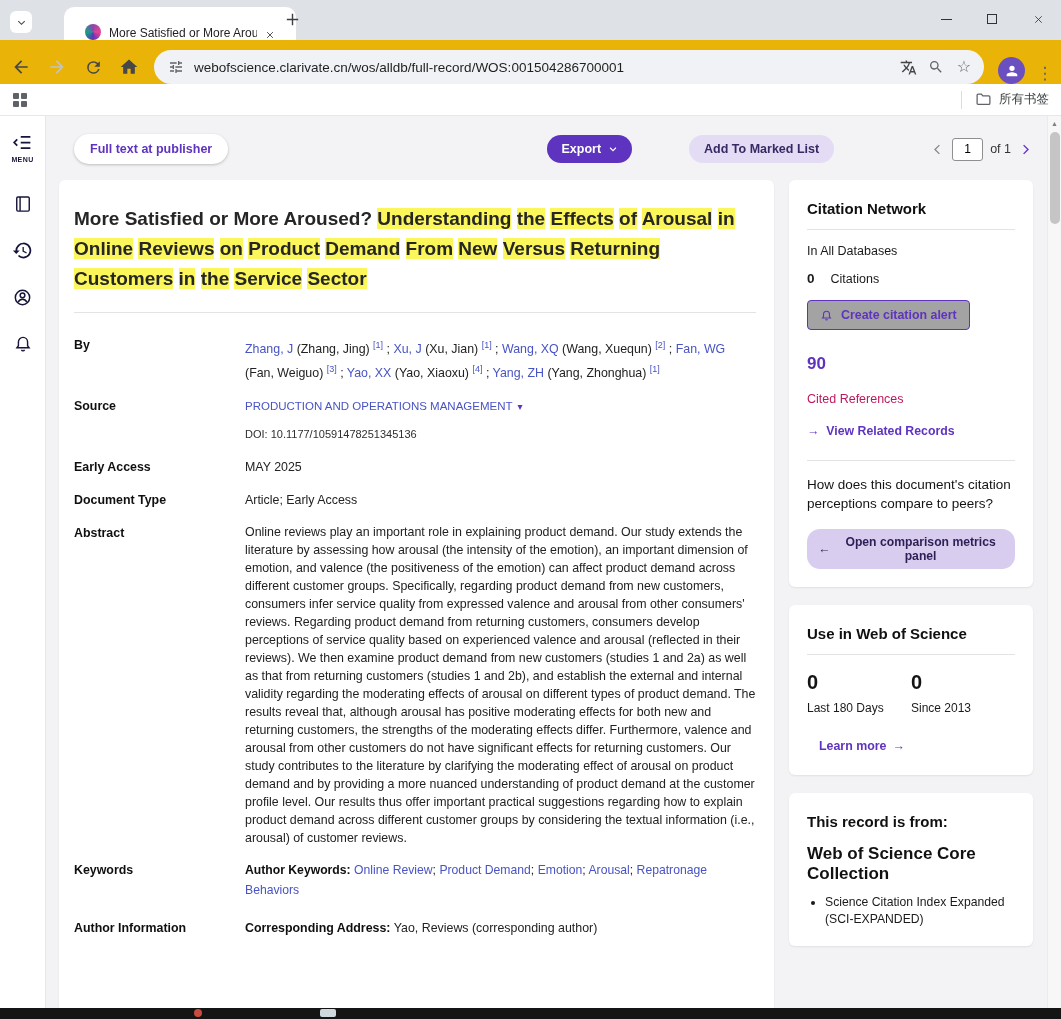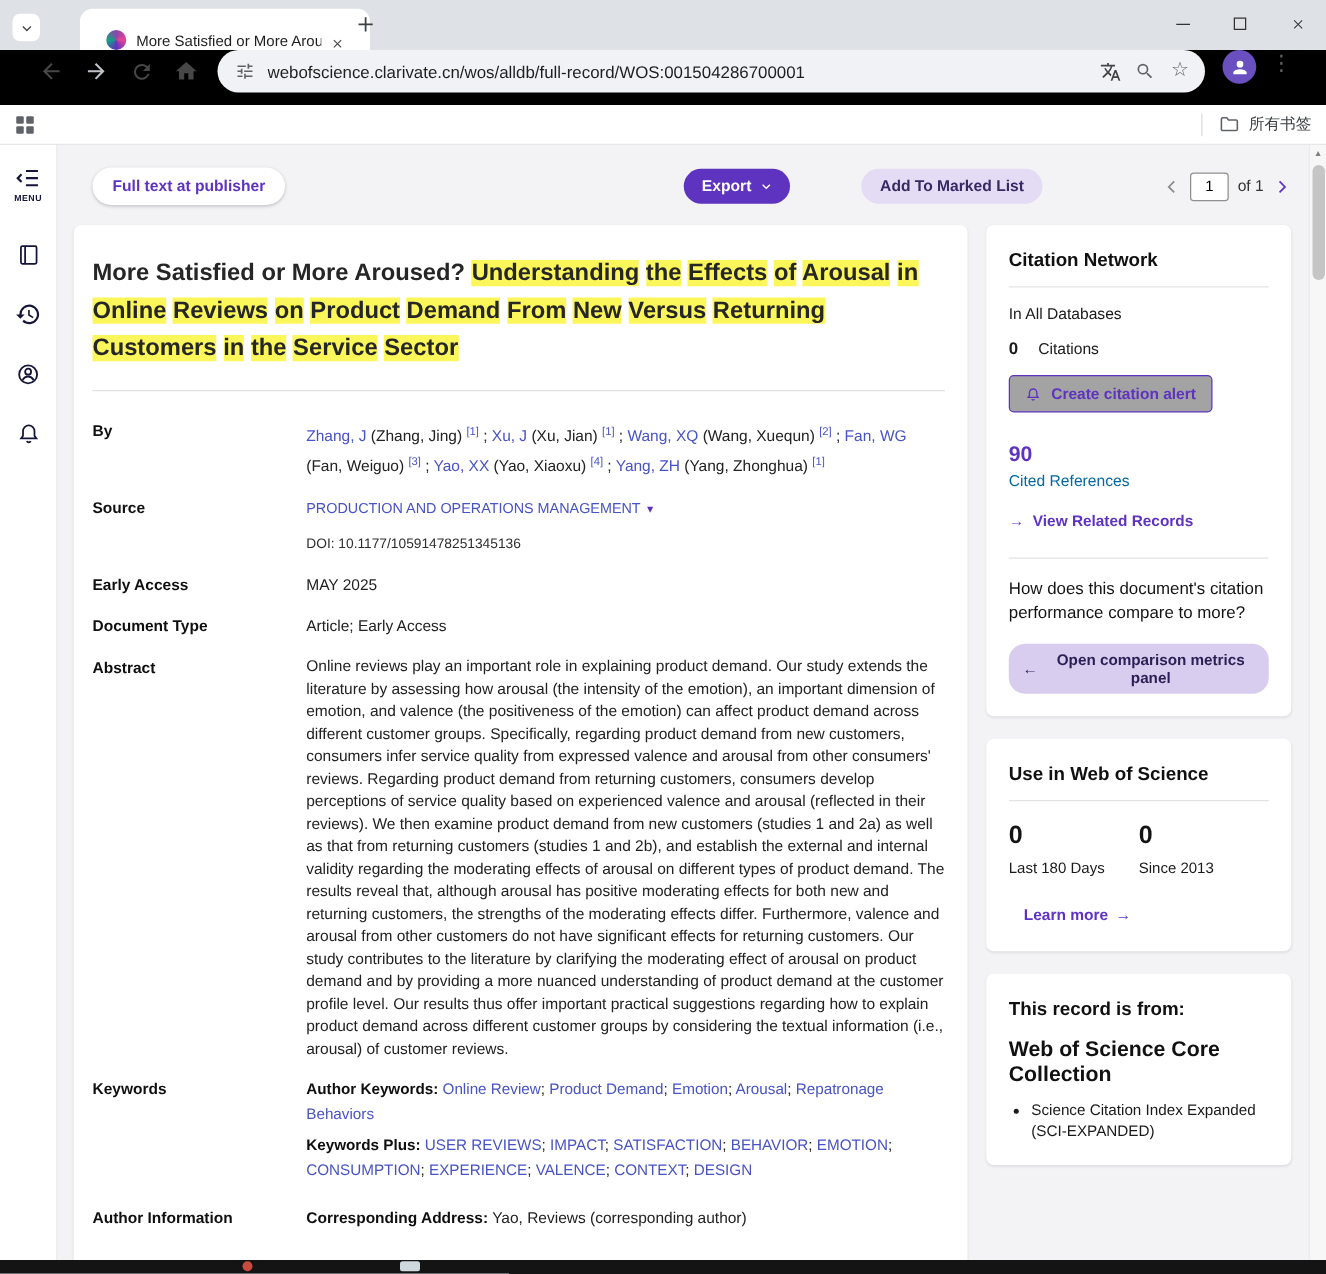--- a/index.html
+++ b/index.html
@@ -16,22 +16,22 @@
   .favicon { width:16px; height:16px; border-radius:50%; flex:none;
     background:conic-gradient(#8e44ad,#e84393,#5e33bf,#16a085,#8e44ad); }
   .tab-title { flex:1; font-size:12px; color:#1f1f1f; white-space:nowrap; overflow:hidden; }
   .tab-close { color:#474747; display:flex; align-items:center; }
   .new-tab { position:absolute; left:284px; top:11px; color:#3c4043; }
   .win-controls { position:absolute; right:0; top:0; height:38px; display:flex; }
   .win-btn { width:46px; display:flex; align-items:center; justify-content:center; color:#333; }
   .min-glyph { width:11px; border-top:1.4px solid #333; }
   .max-glyph { width:10px; height:10px; border:1.4px solid #333; }
 
-  .navbar { position:absolute; top:40px; left:0; right:0; height:44px; background:#000000;
-    display:flex; align-items:flex-start; padding:0 24px; gap:2px; }
+  .navbar { position:absolute; top:40px; left:0; right:0; height:44px; background:#eab308;
+    display:flex; align-items:flex-end; padding:0 4px; gap:2px; }
   .nav-btn { width:34px; height:34px; border-radius:50%; display:flex; align-items:center;
     justify-content:center; color:#474747; flex:none; }
   .nav-btn.disabled { color:#c0c4c9; }
   .addr { flex:1; height:34px; background:#f0f2f5; border-radius:17px; display:flex;
     align-items:center; padding:0 6px 0 14px; margin:0 6px; min-width:0; }
   .addr .url { flex:1; font-size:13.5px; color:#1f1f1f; white-space:nowrap; overflow:hidden; margin-left:10px; }
   .addr-ic { width:28px; height:28px; display:flex; align-items:center; justify-content:center;
     color:#5f6368; flex:none; }
   .star-glyph { font-size:16px; line-height:1; }
   .avatar { width:27px; height:27px; border-radius:50%; background:#6a4fc1; display:flex;
@@ -95,21 +95,21 @@
   .side { width:244px; flex:none; display:flex; flex-direction:column; gap:18px; }
   .card { background:#fff; border-radius:6px; box-shadow:0 1px 2px rgba(0,0,0,.08); padding:18px; }
   .card h3 { font-size:15px; margin:2px 0 12px; color:#101010; font-weight:bold; }
   .cdiv { border:none; border-top:1px solid #e3e3e3; margin:12px 0 14px; }
   .scope { font-size:12.5px; color:#1a1a1a; margin-bottom:13px; }
   .cits { display:flex; gap:16px; align-items:baseline; font-size:12.5px; color:#1a1a1a; margin-bottom:14px; }
   .cits b { font-size:13.5px; }
   .alert-btn { display:inline-flex; align-items:center; gap:8px; border:1.5px solid #5e33bf;
     color:#5e33bf; border-radius:4px; background:#a3a3a3; font-weight:bold; font-size:12.4px; padding:7px 12px; }
   .cited-num { color:#5e33bf; font-size:17px; font-weight:bold; margin-top:24px; }
-  .cited-lbl { font-size:12.5px; color:#0369a1; margin-top:4px; }
+  .cited-lbl { font-size:12.5px; color:#be185d; margin-top:18px; }
   .related { display:flex; gap:7px; align-items:center; color:#5e33bf; font-weight:bold;
     font-size:12.3px; margin-top:18px; cursor:pointer; }
   .q { font-size:13.5px; line-height:19px; color:#141414; margin:14px 0 16px; }
   .panel-btn { display:inline-flex; gap:7px; align-items:center; background:#d8cdee; color:#2b1f55;
     font-weight:bold; font-size:12.2px; border:none; border-radius:13px; padding:6px 11px; }
   .note { font-size:12.3px; line-height:18px; margin-top:16px; color:#141414; }
   .ucols { display:flex; margin-top:16px; }
   .ucol1 { width:104px; }
   .ucount { font-size:20px; font-weight:bold; color:#141414; }
   .ulbl { font-size:12px; margin-top:7px; color:#1a1a1a; }
@@ -331,21 +331,20 @@
 
           <div class="frow">
             <div class="flabel">Abstract</div>
             <p class="abstract">Online reviews play an important role in explaining product demand. Our study extends the literature by assessing how arousal (the intensity of the emotion), an important dimension of emotion, and valence (the positiveness of the emotion) can affect product demand across different customer groups. Specifically, regarding product demand from new customers, consumers infer service quality from expressed valence and arousal from other consumers' reviews. Regarding product demand from returning customers, consumers develop perceptions of service quality based on experienced valence and arousal (reflected in their reviews). We then examine product demand from new customers (studies 1 and 2a) as well as that from returning customers (studies 1 and 2b), and establish the external and internal validity regarding the moderating effects of arousal on different types of product demand. The results reveal that, although arousal has positive moderating effects for both new and returning customers, the strengths of the moderating effects differ. Furthermore, valence and arousal from other customers do not have significant effects for returning customers. Our study contributes to the literature by clarifying the moderating effect of arousal on product demand and by providing a more nuanced understanding of product demand at the customer profile level. Our results thus offer important practical suggestions regarding how to explain product demand across different customer groups by considering the textual information (i.e., arousal) of customer reviews.</p>
           </div>
 
           <div class="frow">
             <div class="flabel">Keywords</div>
             <div>
               <p class="kwline"><b>Author Keywords:</b> <span><a class="lnk">Online Review</a>; <a class="lnk">Product Demand</a>; <a class="lnk">Emotion</a>; <a class="lnk">Arousal</a>; <a class="lnk">Repatronage Behaviors</a></span></p>
-              <p class="kwline"><b>Keywords Plus:</b> <span><a class="lnk">USER REVIEWS</a>; <a class="lnk">IMPACT</a>; <a class="lnk">SATISFACTION</a>; <a class="lnk">BEHAVIOR</a>; <a class="lnk">EMOTION</a>; <a class="lnk">CONSUMPTION</a>; <a class="lnk">EXPERIENCE</a>; <a class="lnk">VALENCE</a>; <a class="lnk">CONTEXT</a>; <a class="lnk">DESIGN</a></span></p>
             </div>
           </div>
 
           <div class="frow">
             <div class="flabel">Author Information</div>
             <div>
               <div class="ai-line"><b>Corresponding Address:</b><span> Yao, Reviews  (corresponding author)</span></div>
 
             </div>
           </div>
@@ -368,21 +367,21 @@
                 </svg>
               <span>Create citation alert</span>
             </button>
             <div class="cited-num">90</div>
             <div class="cited-lbl">Cited References</div>
             <div class="related">
               <span>→</span>
               <span>View Related Records</span>
             </div>
             <hr class="cdiv" style="margin-top:22px;">
-            <p class="q">How does this document's citation performance compare to more?</p>
+            <p class="q">How does this document's citation perceptions compare to peers?</p>
             <button class="panel-btn">
               <span>←</span>
               <span>Open comparison metrics panel</span>
             </button>
           </section>
 
           <section class="card">
             <h3>Use in Web of Science</h3>
             <hr class="cdiv">
             <div class="ucols">

